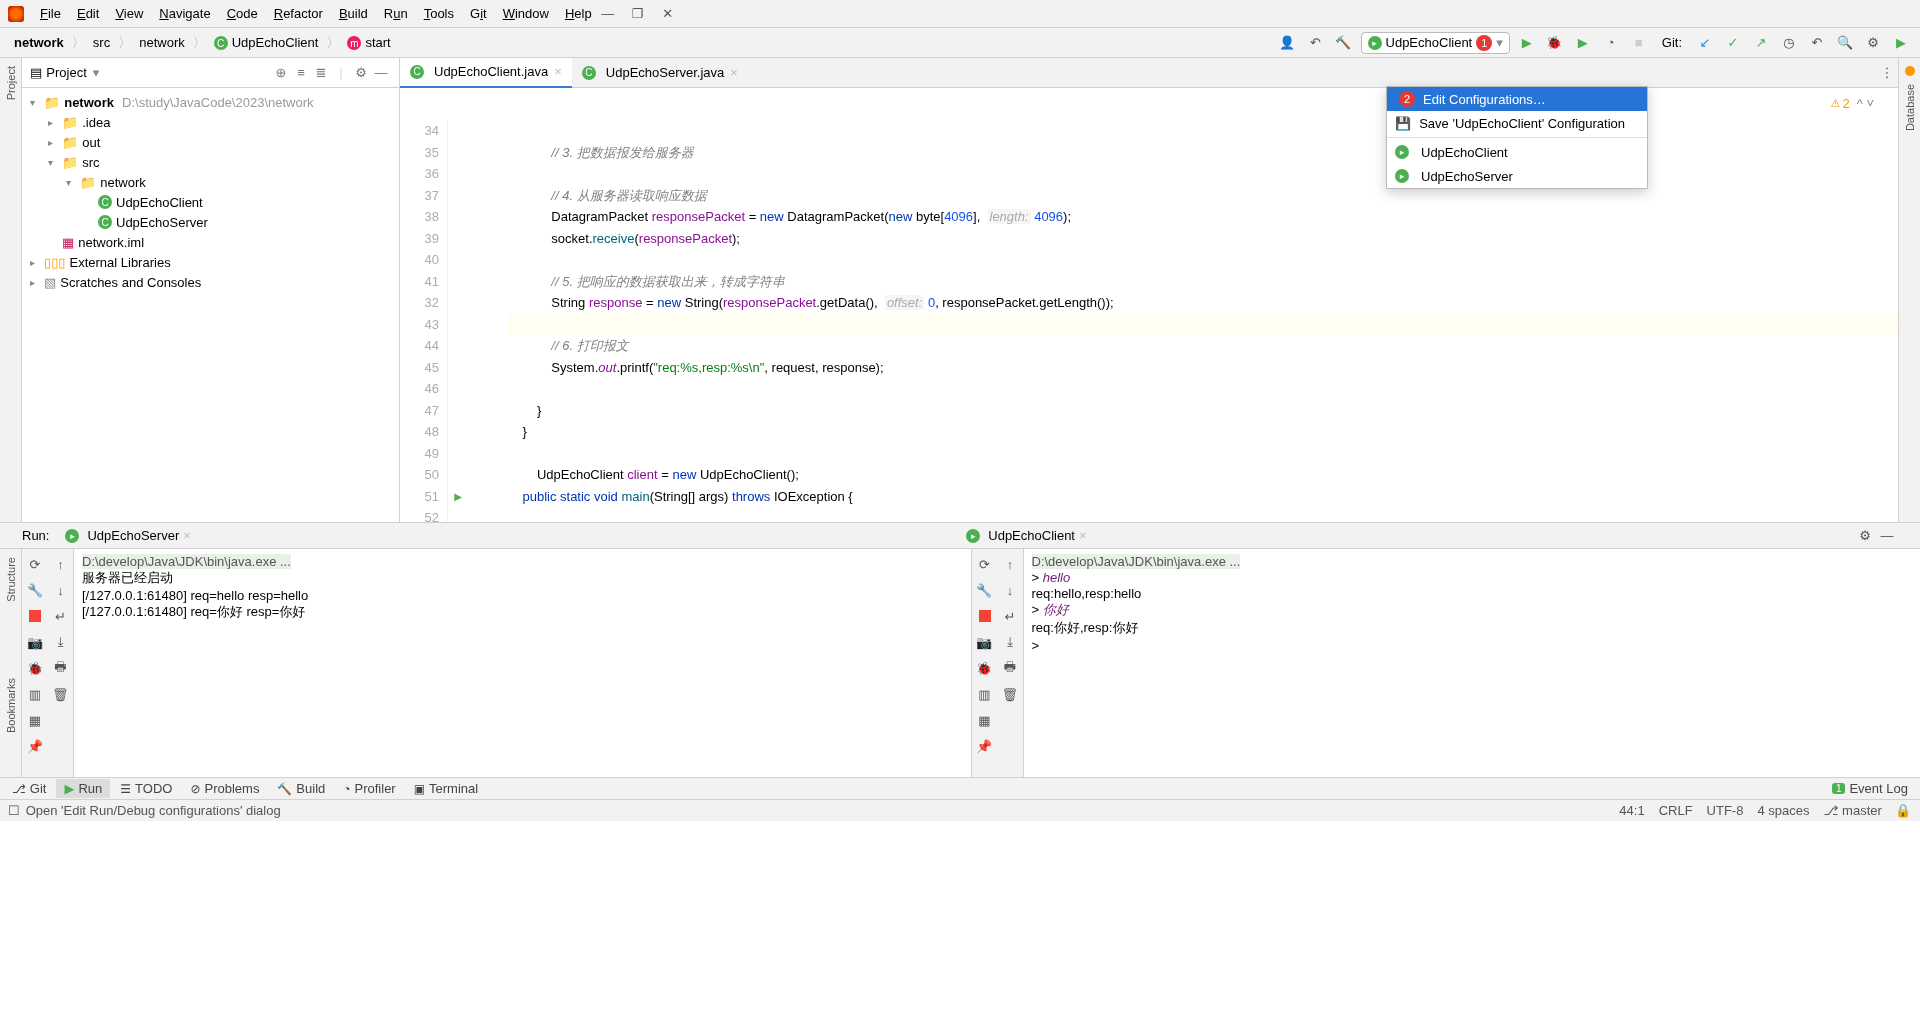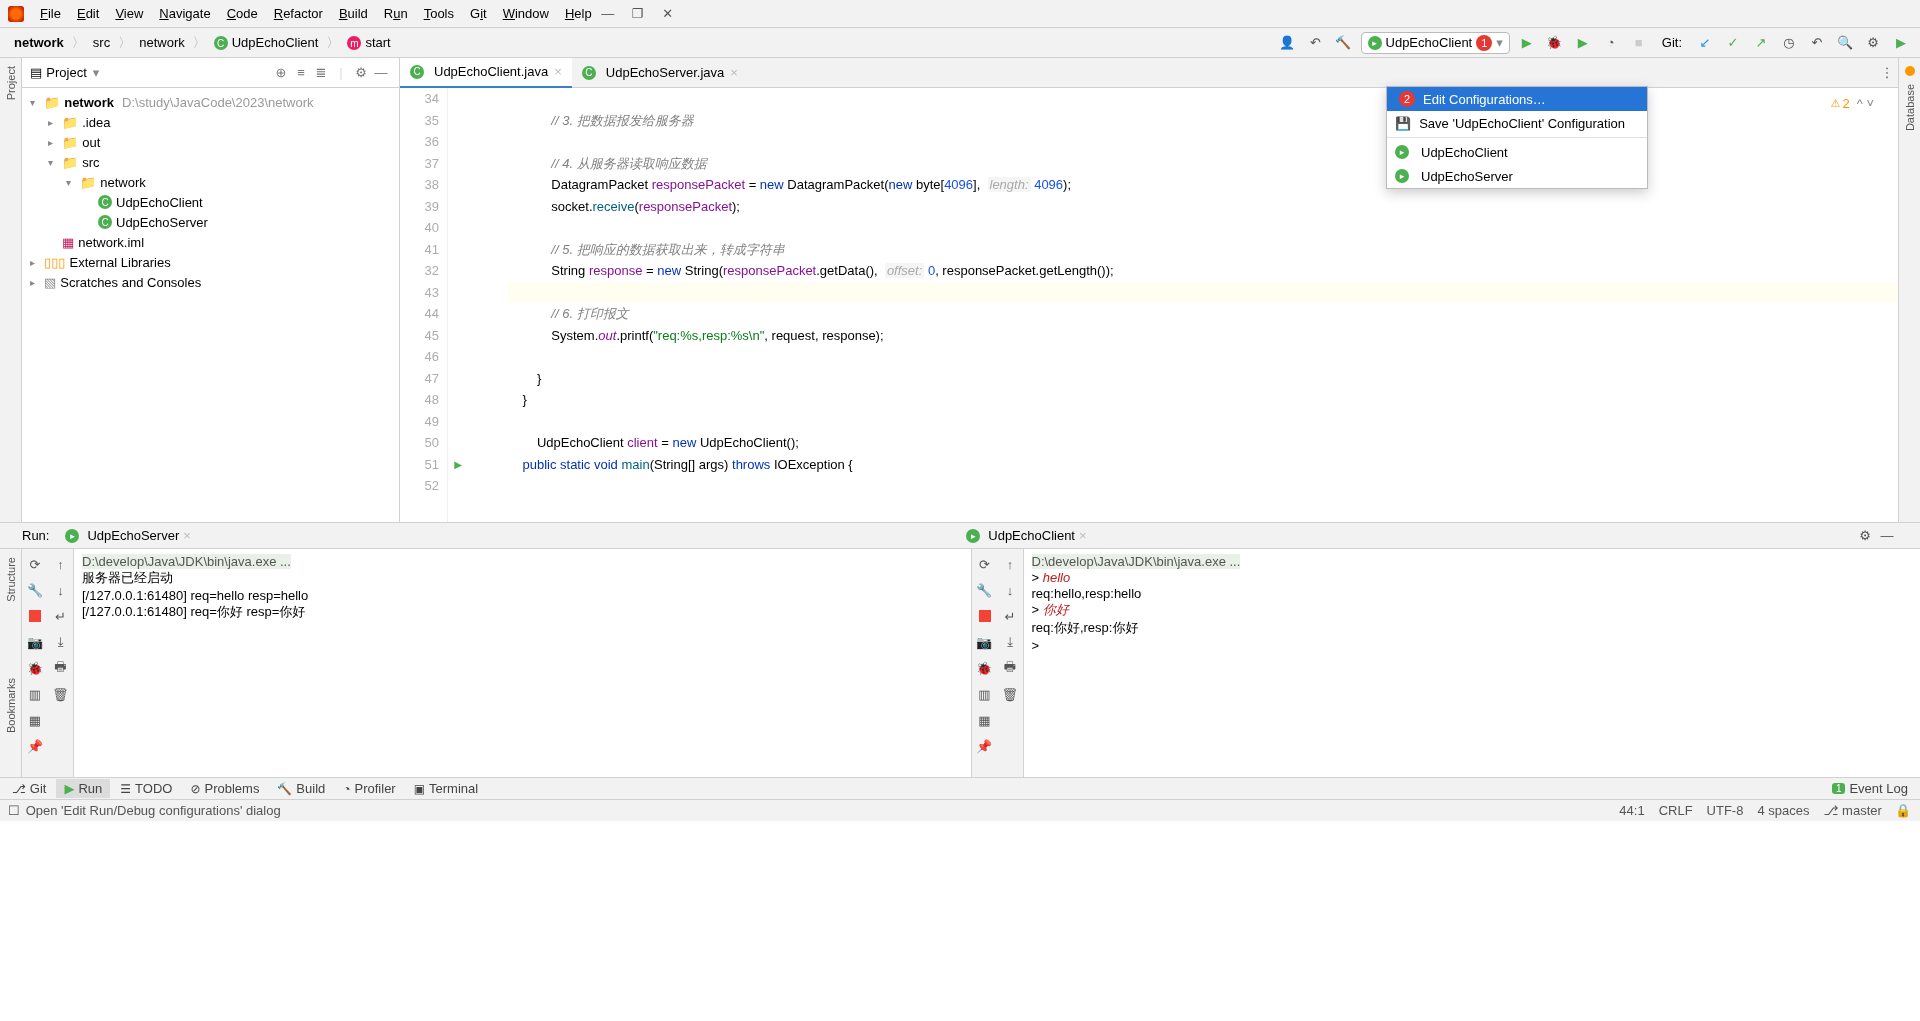--- a/index.html
+++ b/index.html
@@ -49,21 +49,21 @@
 .folder-icon.blue { color: #5B9BD5; }
 .folder-icon.orange { color: #ED7D31; }
 .tree-path { color: #999; margin-left: 8px; }
 
 .editor-area { flex: 1; display: flex; flex-direction: column; position: relative; }
 .tabs { height: 30px; display: flex; align-items: center; border-bottom: 1px solid #d1d1d1; background: #f2f2f2; }
 .tab { height: 30px; display: flex; align-items: center; padding: 0 10px; gap: 6px; }
 .tab.active { background: #fff; border-bottom: 2px solid #3b7ecb; }
 .tab-close { color: #bbb; }
 
-.code-wrap { flex: 1; display: flex; font-family: Consolas, Menlo, monospace; font-size: 14px; background: #fff; overflow: hidden; }
+.code-wrap { flex: 1; display: flex; font-family: Consolas, Menlo, monospace; font-size: 14px; background: #fff; overflow: hidden; margin-top: 32px; }
 .gutter { width: 48px; text-align: right; color: #adadad; padding-right: 8px; background: #fff; border-right: 1px solid #f0f0f0; }
 .gutter div { height: 21.5px; line-height: 21.5px; }
 .gutter-icons { width: 20px; }
 .gutter-icons div { height: 21.5px; display: flex; align-items: center; justify-content: center; }
 .code { flex: 1; padding-left: 40px; }
 .code-line { height: 21.5px; line-height: 21.5px; white-space: pre; }
 .cmt { color: #808080; font-style: italic; }
 .kw { color: #0033b3; }
 .str { color: #067D17; }
 .num { color: #1750EB; }
@@ -87,21 +87,21 @@
 .run-tabs { height: 26px; display: flex; align-items: center; background: #f2f2f2; border-bottom: 1px solid #d1d1d1; padding: 0 22px; }
 .run-tab { padding: 2px 8px; display: flex; align-items: center; gap: 4px; }
 .run-body { flex: 1; display: flex; }
 .run-pane { flex: 1; display: flex; border-right: 1px solid #d1d1d1; }
 .run-toolbar { width: 26px; display: flex; flex-direction: column; align-items: center; padding-top: 4px; gap: 4px; background: #f2f2f2;}
 .run-toolbar2 { width: 26px; display: flex; flex-direction: column; align-items: center; padding-top: 4px; gap: 4px; background: #f2f2f2; border-right: 1px solid #d1d1d1;}
 .rt-btn { width: 22px; height: 22px; display: flex; align-items: center; justify-content: center; color: #555; }
 .stop-sq { width: 12px; height: 12px; background: #f44336; }
 .console { flex: 1; font-family: Consolas, Menlo, monospace; font-size: 14px; padding: 4px 8px; white-space: pre; overflow: auto; }
 .cmd-grey { color: #555; background: #e8f0e8; }
-.in-green { color: #b91c1c; }
+.in-green { color: #701a75; }
 
 
 .bottom-bar { height: 22px; background: #f2f2f2; border-top: 1px solid #d1d1d1; display: flex; align-items: center; padding: 0 4px; gap: 2px; }
 .bb-item { padding: 2px 8px; display: flex; align-items: center; gap: 4px; font-size: 12px; color: #444;}
 .bb-item.active { background: #dcdcdc; }
 .green-badge { background: #4caf50; color: #fff; border-radius: 3px; padding: 0 4px; font-size: 10px; }
 
 
 .status-bar { height: 22px; background: #f2f2f2; border-top: 1px solid #d1d1d1; display: flex; align-items: center; padding: 0 8px; font-size: 12px; color: #555; }
 .status-bar .spacer { flex: 1; }

